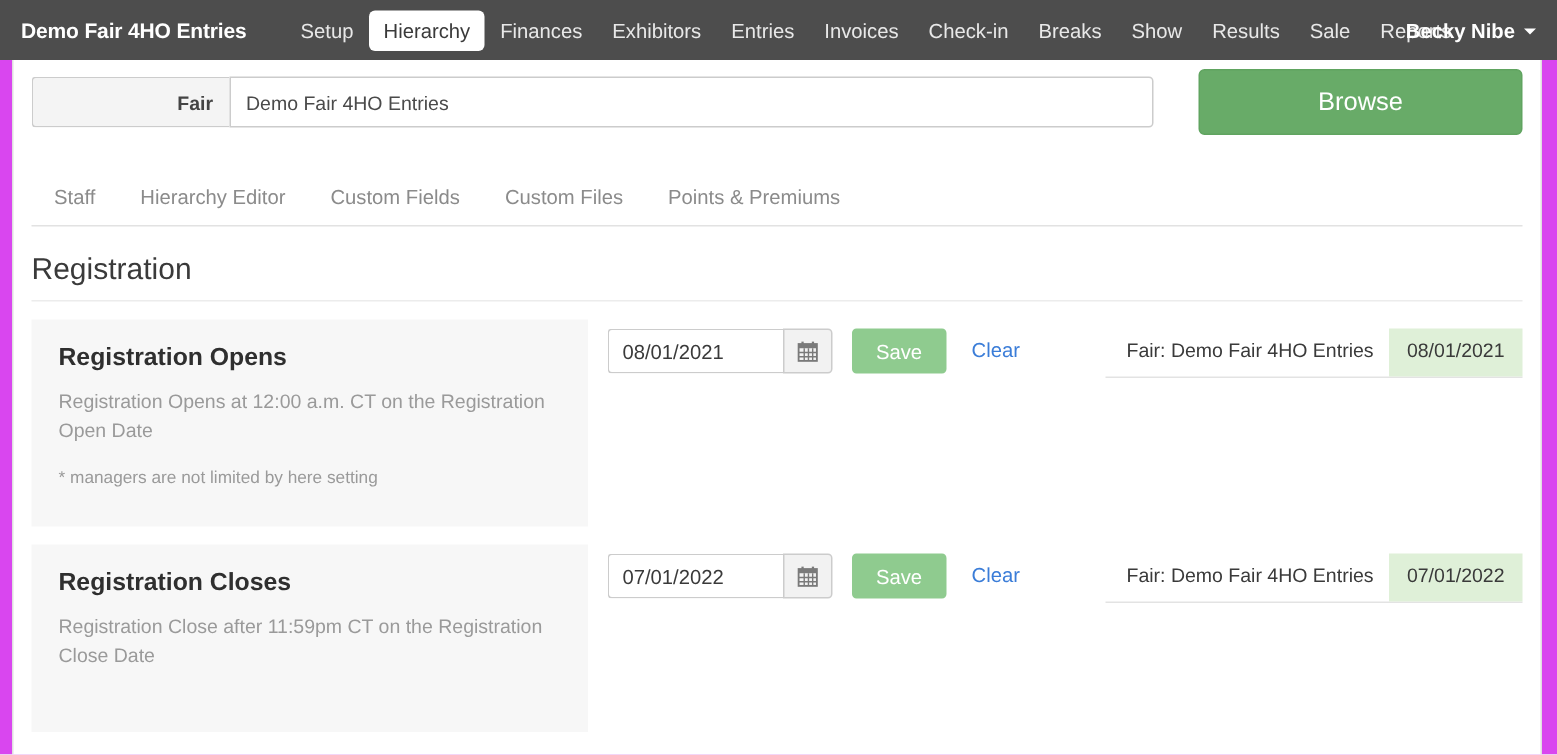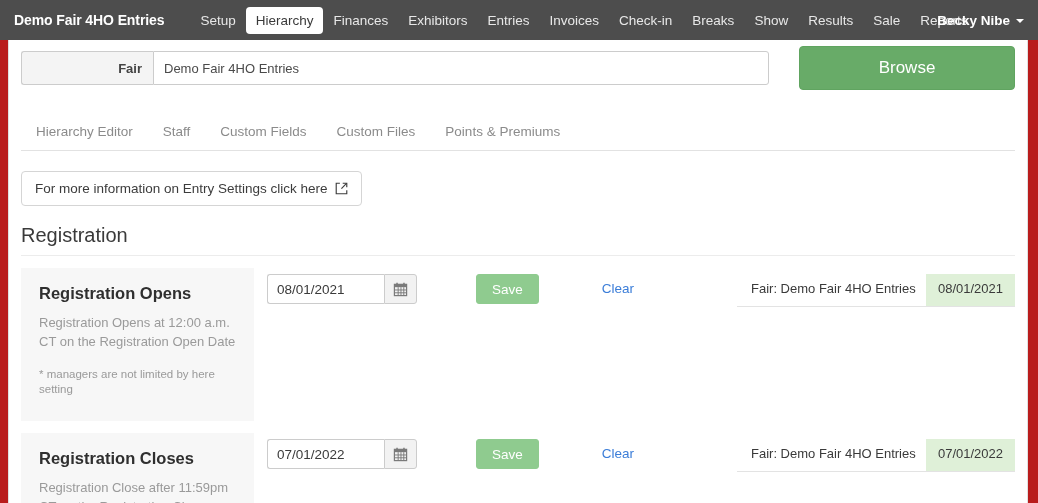--- a/index.html
+++ b/index.html
@@ -64,21 +64,21 @@
     border-top: 4px solid #ffffff;
     margin-left: 6px;
     position: relative;
     top: 1px;
   }
 
   
   .outer {
     position: relative;
     height: 463px;
-    background: #b91c1c;
+    background: #d946ef;
   }
   .page {
     position: absolute;
     left: 8px;
     top: 0;
     width: 1020px;
     min-height: 463px;
     background: #ffffff;
     border-left: 1px solid #e0e0e0;
     border-right: 1px solid #e0e0e0;
@@ -224,21 +224,20 @@
     line-height: 15px;
     margin: 0;
   }
 
   .setting-right {
     flex: 1;
     display: flex;
     align-items: flex-start;
     padding-top: 6px;
     padding-left: 13px;
-    gap: 46px;
   }
   .date-group { display: flex; height: 30px; }
   .date-input {
     width: 117px;
     border: 1px solid #ccc;
     border-right: none;
     border-radius: 3px 0 0 3px;
     font-family: "Liberation Sans", sans-serif;
     font-size: 13.5px;
     color: #3a3a3a;
@@ -331,37 +330,27 @@
 
   <div class="fairrow">
     <div class="input-group">
       <div class="ig-label">Fair</div>
       <input class="ig-field" type="text" value="Demo Fair 4HO Entries" style="">
     </div>
     <button class="browse-btn">Browse</button>
   </div>
 
   <div class="subtabs">
+    <div class="subtab">Staff</div>
     <div class="subtab">Hierarchy Editor</div>
-    <div class="subtab">Staff</div>
     <div class="subtab">Custom Fields</div>
     <div class="subtab">Custom Files</div>
     <div class="subtab">Points &amp; Premiums</div>
   </div>
 
-  <div class="infowrap">
-    <button class="info-btn">
-      <span>For more information on Entry Settings click here</span>
-      <svg class="ext-icon" viewBox="0 0 16 16">
-        <path d="M6 1.5h-4.5v13h13v-4.5" fill="none" stroke="#3c3c3c" stroke-width="1.4"></path>
-        <path d="M9.5 1.5h5v5" fill="none" stroke="#3c3c3c" stroke-width="1.4"></path>
-        <path d="M14.2 1.8l-6.3 6.3" fill="none" stroke="#3c3c3c" stroke-width="1.4"></path>
-      </svg>
-    </button>
-  </div>
 
   <div class="section-title">Registration</div>
 
   <div class="setting">
     <div class="setting-left">
       <h3 class="setting-name">Registration Opens</h3>
       <p class="setting-desc">Registration Opens at 12:00 a.m. CT on the Registration Open Date</p>
       <p class="setting-note">* managers are not limited by here setting</p>
     </div>
     <div class="setting-right">

